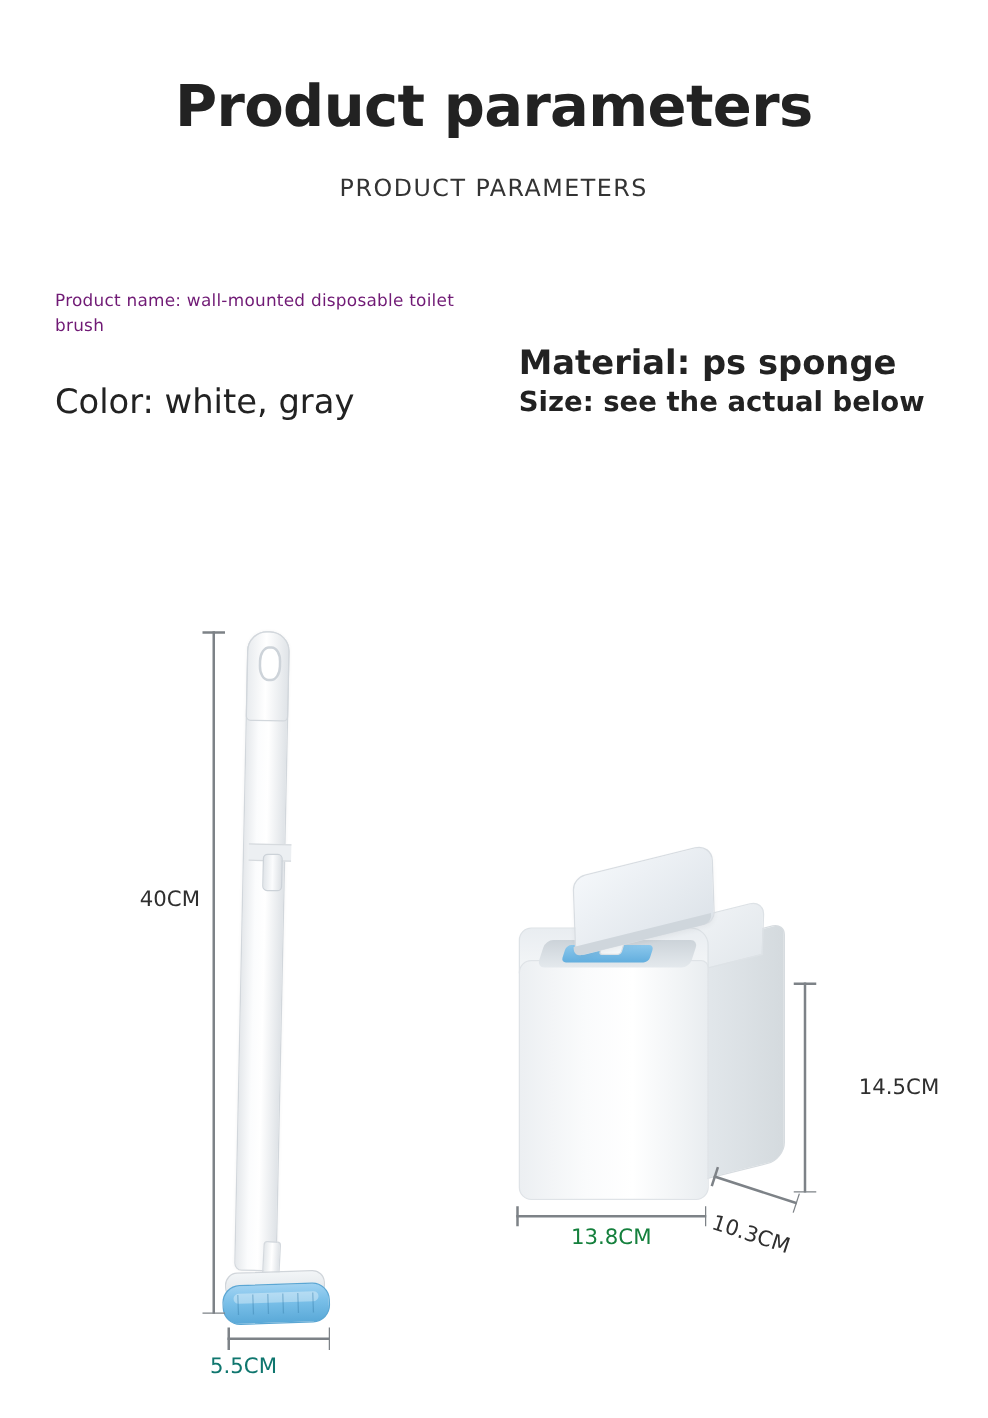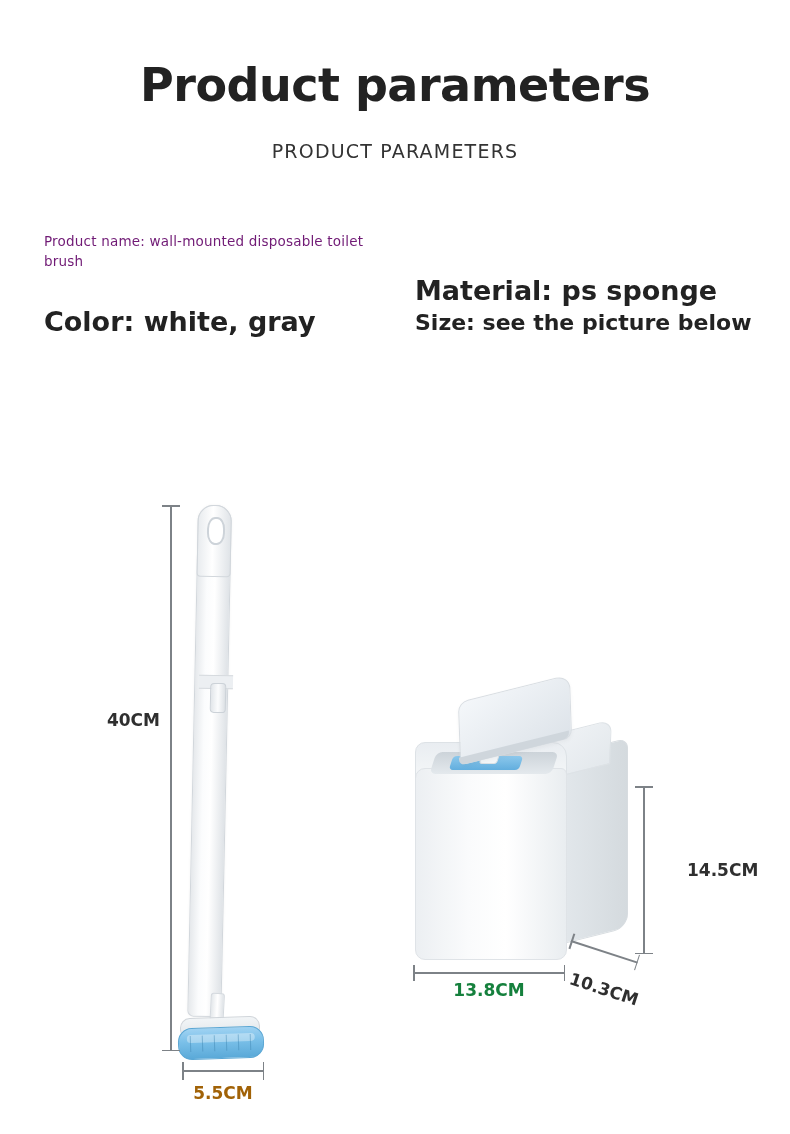--- a/index.html
+++ b/index.html
@@ -62,21 +62,21 @@
     font-size: 27px;
     font-weight: 700;
     color: #222222;
     margin-top: 41px;
   }
   .spec-color {
     position: absolute;
     top: 306px;
     left: 44px;
     font-size: 27px;
-    font-weight: 700;
+    font-weight: 400;
     color: #222222;
   }
   .spec-size {
     position: absolute;
     top: 310px;
     left: 415px;
     font-size: 22px;
     font-weight: 700;
     color: #222222;
   }
@@ -90,21 +90,20 @@
     letter-spacing: 0.1px;
   }
 
   
   .figure {
     position: absolute;
     top: 430px;
     left: 0;
     width: 790px;
     height: 700px;
-    font-weight: bold;
   }
 
   
   .brush-wrap {
     position: absolute;
     left: 160px;
     top: 35px;
     width: 180px;
     height: 600px;
   }
@@ -271,23 +270,22 @@
     height: 18px;
     background: #7d8287;
   }
   .dim-h-brush::before { left: 0; }
   .dim-h-brush::after { right: 0; }
   .dim-label-55 {
     position: absolute;
     left: 8px;
     top: 618px;
     width: 110px;
-    text-align: center;
     font-size: 17px;
-    color: #a16207;
+    color: #0f766e;
   }
 
   
   .box-wrap {
     position: absolute;
     left: 395px;
     top: 270px;
     width: 330px;
     height: 330px;
   }
@@ -478,21 +476,21 @@
 <body>
 
 <div class="page">
 
   <div class="title">Product parameters</div>
   <div class="subtitle">PRODUCT PARAMETERS</div>
 
   <div class="spec-name">Product name: wall-mounted disposable toilet brush</div>
   <div class="spec-material">Material: ps sponge</div>
   <div class="spec-color">Color: white, gray</div>
-  <div class="spec-size">Size: see the picture below</div>
+  <div class="spec-size">Size: see the actual below</div>
 
   <div class="figure">
 
     <div class="brush-wrap">
       <div class="handle"></div>
       <div class="handle-top"></div>
       <div class="hang-hole"></div>
       <div class="joint"></div>
       <div class="button-nub"></div>
       <div class="neck"></div>

